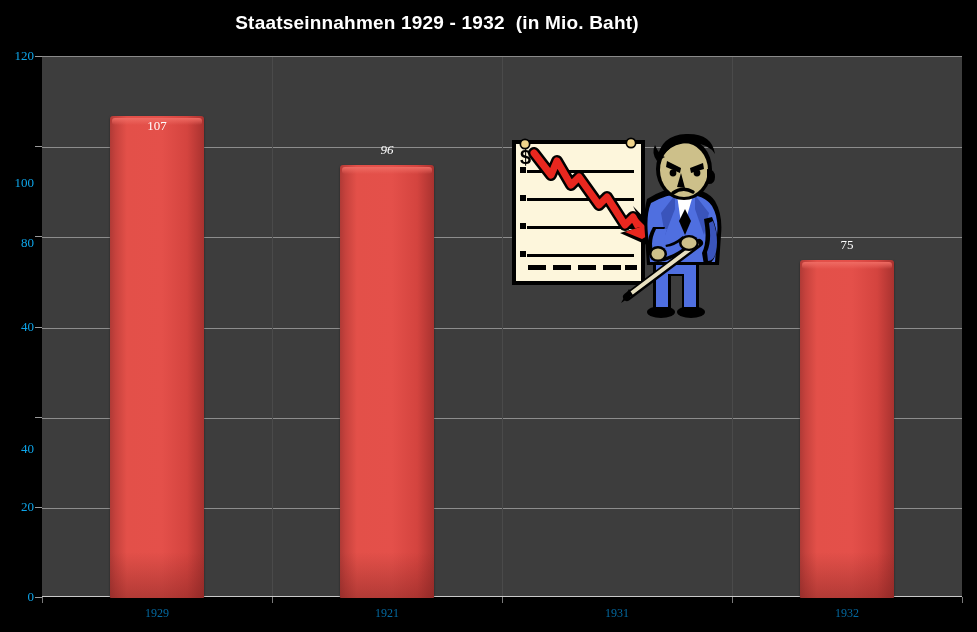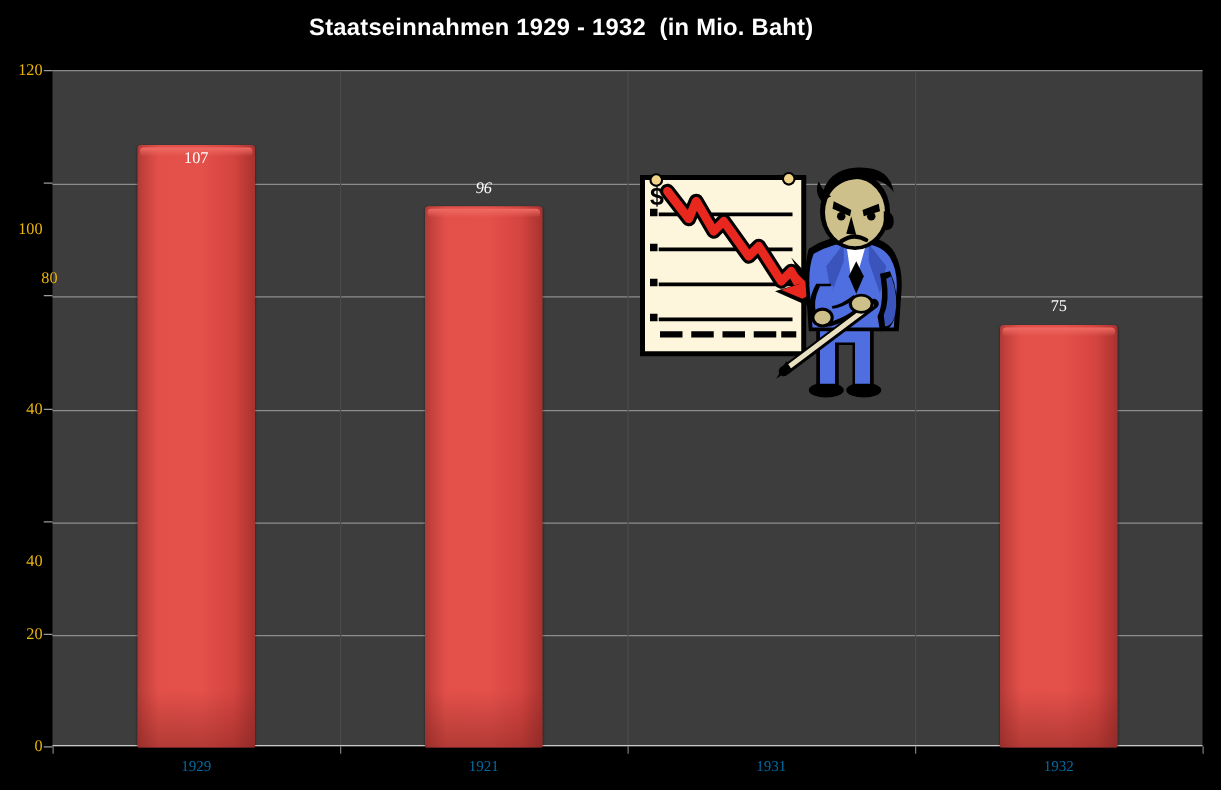--- a/index.html
+++ b/index.html
@@ -10,38 +10,37 @@
   
   #chart-title{
     position:absolute;left:0;top:12px;width:874px;
     text-align:center;
     color:#ffffff;
     font-family:"Liberation Sans",sans-serif;
     font-weight:bold;
     font-size:19px;
     letter-spacing:.2px;
     white-space:pre;
-    margin-left:12px;
   }
 
   
   #plot{
     position:absolute;left:42px;top:56px;width:920px;height:541px;
     background:#3d3d3d;
     box-sizing:border-box;
     border-top:1px solid #8a8a8a;
   }
   .gridline{position:absolute;left:0;width:100%;height:1px;background:#8d8d8d;}
   .catdiv{position:absolute;top:0;width:1px;height:100%;background:#4a4a4a;}
   #baseline{position:absolute;left:0;bottom:0;width:100%;height:1px;background:#c9c9c9;}
 
   
   .ytick-label{
     position:absolute;left:0;width:34px;text-align:right;
-    color:#eab308;font-family:"Liberation Serif",serif;font-size:13px;
+    color:#0ea5e9;font-family:"Liberation Serif",serif;font-size:13px;
     transform:translateY(-50%);
   }
   .ytick-mark{position:absolute;width:7px;height:1px;background:#9a9a9a;left:35px;}
 
   
   .xtick-label{
     position:absolute;top:606px;
     color:#0369a1;font-family:"Liberation Serif",serif;font-size:12px;
     text-align:center;transform:translateX(-50%);
   }
@@ -104,21 +103,21 @@
 
   <div id="yaxis">
       <div class="ytick-label" style="top: 597px;">0</div>
       <div class="ytick-mark" style="top: 597px;"></div>
       <div class="ytick-label" style="top: 506.833px;">20</div>
       <div class="ytick-mark" style="top: 506.833px;"></div>
       <div class="ytick-label" style="top: 416.667px; margin-top: 32px;">40</div>
       <div class="ytick-mark" style="top: 416.667px;"></div>
       <div class="ytick-label" style="top: 326.5px;">40</div>
       <div class="ytick-mark" style="top: 326.5px;"></div>
-      <div class="ytick-label" style="top: 222px; padding-left: 12px;">80</div>
+      <div class="ytick-label" style="top: 243px;">80</div>
       <div class="ytick-mark" style="top: 236.333px;"></div>
       <div class="ytick-label" style="top: 146.167px; margin-top: 37px;">100</div>
       <div class="ytick-mark" style="top: 146.167px;"></div>
       <div class="ytick-label" style="top: 56px;">120</div>
       <div class="ytick-mark" style="top: 56px;"></div>
     </div>
   <div id="xaxis">
       <div class="xtick-mark" style="left: 42px;"></div>
       <div class="xtick-label" style="left: 157px;">1929</div>
       <div class="xtick-mark" style="left: 272px;"></div>

